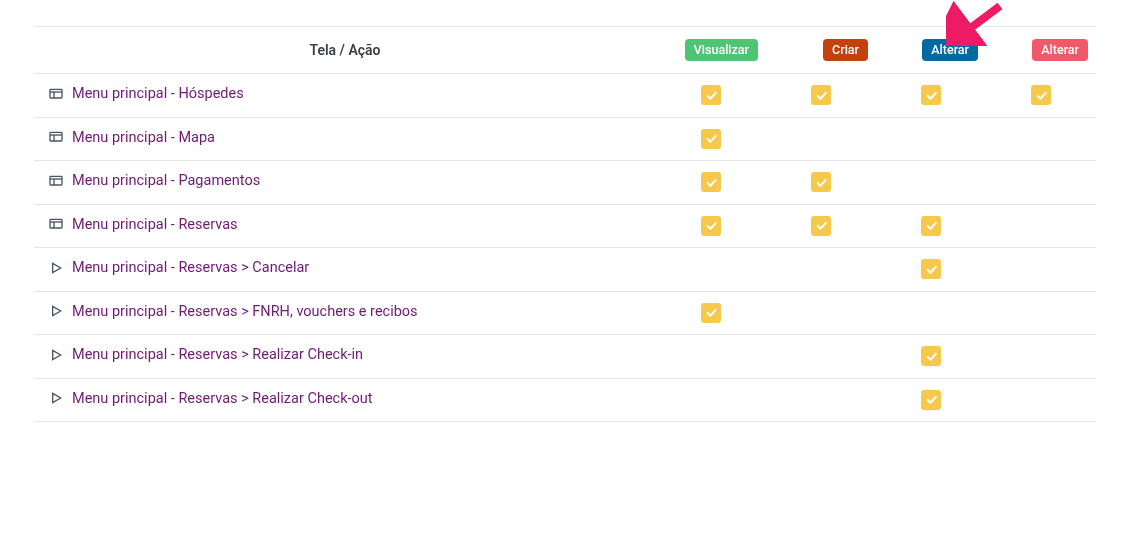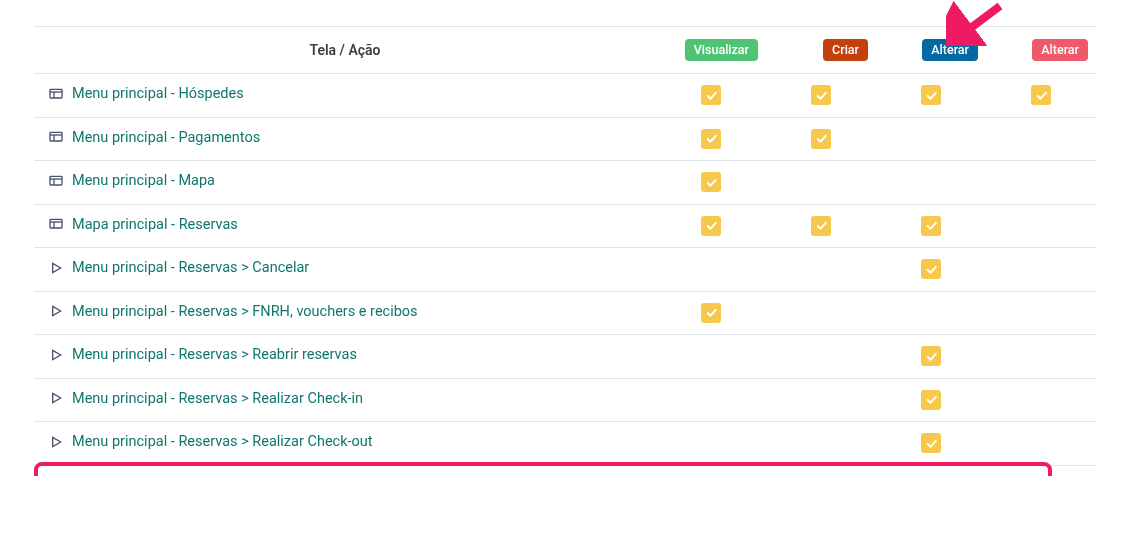--- a/index.html
+++ b/index.html
@@ -29,21 +29,21 @@
     }
     thead th.label-col {
       text-align: center;
     }
     tbody tr {
       border-bottom: 1px solid #e0e5ea;
     }
     tbody td {
       padding: 11px 8px;
       font-size: 14.5px;
-      color: #0f766e;
+      color: #701a75;
       vertical-align: middle;
     }
     td.label-cell {
       display: flex;
       align-items: center;
       gap: 8px;
       padding-left: 14px;
     }
     .col-action { width: 110px; text-align: center; }
     .col-label { width: auto; }
@@ -151,65 +151,65 @@
       </tr>
       <tr>
         <td class="label-cell">
           <span class="icon-screen">
             <svg viewBox="0 0 24 24" fill="none" stroke="#4a5568" stroke-width="2">
               <rect x="3" y="5" width="18" height="13" rx="1"></rect>
               <line x1="3" y1="9" x2="21" y2="9"></line>
               <line x1="9" y1="9" x2="9" y2="18"></line>
             </svg>
           </span>
-          <span>Menu principal - Pagamentos</span>
-        </td>
-        <td class="col-action" style="text-align: center;"><span class="checkbox">
-            <svg viewBox="0 0 24 24" fill="none" stroke="#fff" stroke-width="3.5" stroke-linecap="round" stroke-linejoin="round">
-              <polyline points="5,13 10,18 20,7"></polyline>
-            </svg>
-          </span></td>
-        <td class="col-action" style="text-align: center;"><span class="checkbox">
-            <svg viewBox="0 0 24 24" fill="none" stroke="#fff" stroke-width="3.5" stroke-linecap="round" stroke-linejoin="round">
-              <polyline points="5,13 10,18 20,7"></polyline>
-            </svg>
-          </span></td>
+          <span>Menu principal - Mapa</span>
+        </td>
+        <td class="col-action" style="text-align: center;"><span class="checkbox">
+            <svg viewBox="0 0 24 24" fill="none" stroke="#fff" stroke-width="3.5" stroke-linecap="round" stroke-linejoin="round">
+              <polyline points="5,13 10,18 20,7"></polyline>
+            </svg>
+          </span></td>
+        <td class="col-action" style="text-align: center;"></td>
         <td class="col-action" style="text-align: center;"></td>
         <td class="col-action" style="text-align: center;"></td>
       </tr>
       <tr>
         <td class="label-cell">
           <span class="icon-screen">
             <svg viewBox="0 0 24 24" fill="none" stroke="#4a5568" stroke-width="2">
               <rect x="3" y="5" width="18" height="13" rx="1"></rect>
               <line x1="3" y1="9" x2="21" y2="9"></line>
               <line x1="9" y1="9" x2="9" y2="18"></line>
             </svg>
           </span>
-          <span>Menu principal - Mapa</span>
-        </td>
-        <td class="col-action" style="text-align: center;"><span class="checkbox">
-            <svg viewBox="0 0 24 24" fill="none" stroke="#fff" stroke-width="3.5" stroke-linecap="round" stroke-linejoin="round">
-              <polyline points="5,13 10,18 20,7"></polyline>
-            </svg>
-          </span></td>
-        <td class="col-action" style="text-align: center;"></td>
+          <span>Menu principal - Pagamentos</span>
+        </td>
+        <td class="col-action" style="text-align: center;"><span class="checkbox">
+            <svg viewBox="0 0 24 24" fill="none" stroke="#fff" stroke-width="3.5" stroke-linecap="round" stroke-linejoin="round">
+              <polyline points="5,13 10,18 20,7"></polyline>
+            </svg>
+          </span></td>
+        <td class="col-action" style="text-align: center;"><span class="checkbox">
+            <svg viewBox="0 0 24 24" fill="none" stroke="#fff" stroke-width="3.5" stroke-linecap="round" stroke-linejoin="round">
+              <polyline points="5,13 10,18 20,7"></polyline>
+            </svg>
+          </span></td>
         <td class="col-action" style="text-align: center;"></td>
         <td class="col-action" style="text-align: center;"></td>
       </tr>
       <tr>
         <td class="label-cell">
           <span class="icon-screen">
             <svg viewBox="0 0 24 24" fill="none" stroke="#4a5568" stroke-width="2">
               <rect x="3" y="5" width="18" height="13" rx="1"></rect>
               <line x1="3" y1="9" x2="21" y2="9"></line>
               <line x1="9" y1="9" x2="9" y2="18"></line>
             </svg>
           </span>
-          <span>Mapa principal - Reservas</span>
+          <span>Menu principal - Reservas</span>
         </td>
         <td class="col-action" style="text-align: center;"><span class="checkbox">
             <svg viewBox="0 0 24 24" fill="none" stroke="#fff" stroke-width="3.5" stroke-linecap="round" stroke-linejoin="round">
               <polyline points="5,13 10,18 20,7"></polyline>
             </svg>
           </span></td>
         <td class="col-action" style="text-align: center;"><span class="checkbox">
             <svg viewBox="0 0 24 24" fill="none" stroke="#fff" stroke-width="3.5" stroke-linecap="round" stroke-linejoin="round">
               <polyline points="5,13 10,18 20,7"></polyline>
             </svg>
@@ -248,38 +248,20 @@
           </span>
           <span>Menu principal - Reservas &gt; FNRH, vouchers e recibos</span>
         </td>
         <td class="col-action" style="text-align: center;"><span class="checkbox">
             <svg viewBox="0 0 24 24" fill="none" stroke="#fff" stroke-width="3.5" stroke-linecap="round" stroke-linejoin="round">
               <polyline points="5,13 10,18 20,7"></polyline>
             </svg>
           </span></td>
         <td class="col-action" style="text-align: center;"></td>
         <td class="col-action" style="text-align: center;"></td>
-        <td class="col-action" style="text-align: center;"></td>
-      </tr>
-      <tr>
-        <td class="label-cell">
-          <span class="icon-play">
-            <svg viewBox="0 0 24 24" fill="none" stroke="#4a5568" stroke-width="2">
-              <polygon points="7,5 19,12 7,19"></polygon>
-            </svg>
-          </span>
-          <span>Menu principal - Reservas &gt; Reabrir reservas</span>
-        </td>
-        <td class="col-action" style="text-align: center;"></td>
-        <td class="col-action" style="text-align: center;"></td>
-        <td class="col-action" style="text-align: center;"><span class="checkbox">
-            <svg viewBox="0 0 24 24" fill="none" stroke="#fff" stroke-width="3.5" stroke-linecap="round" stroke-linejoin="round">
-              <polyline points="5,13 10,18 20,7"></polyline>
-            </svg>
-          </span></td>
         <td class="col-action" style="text-align: center;"></td>
       </tr>
       <tr>
         <td class="label-cell">
           <span class="icon-play">
             <svg viewBox="0 0 24 24" fill="none" stroke="#4a5568" stroke-width="2">
               <polygon points="7,5 19,12 7,19"></polygon>
             </svg>
           </span>
           <span>Menu principal - Reservas &gt; Realizar Check-in</span>

